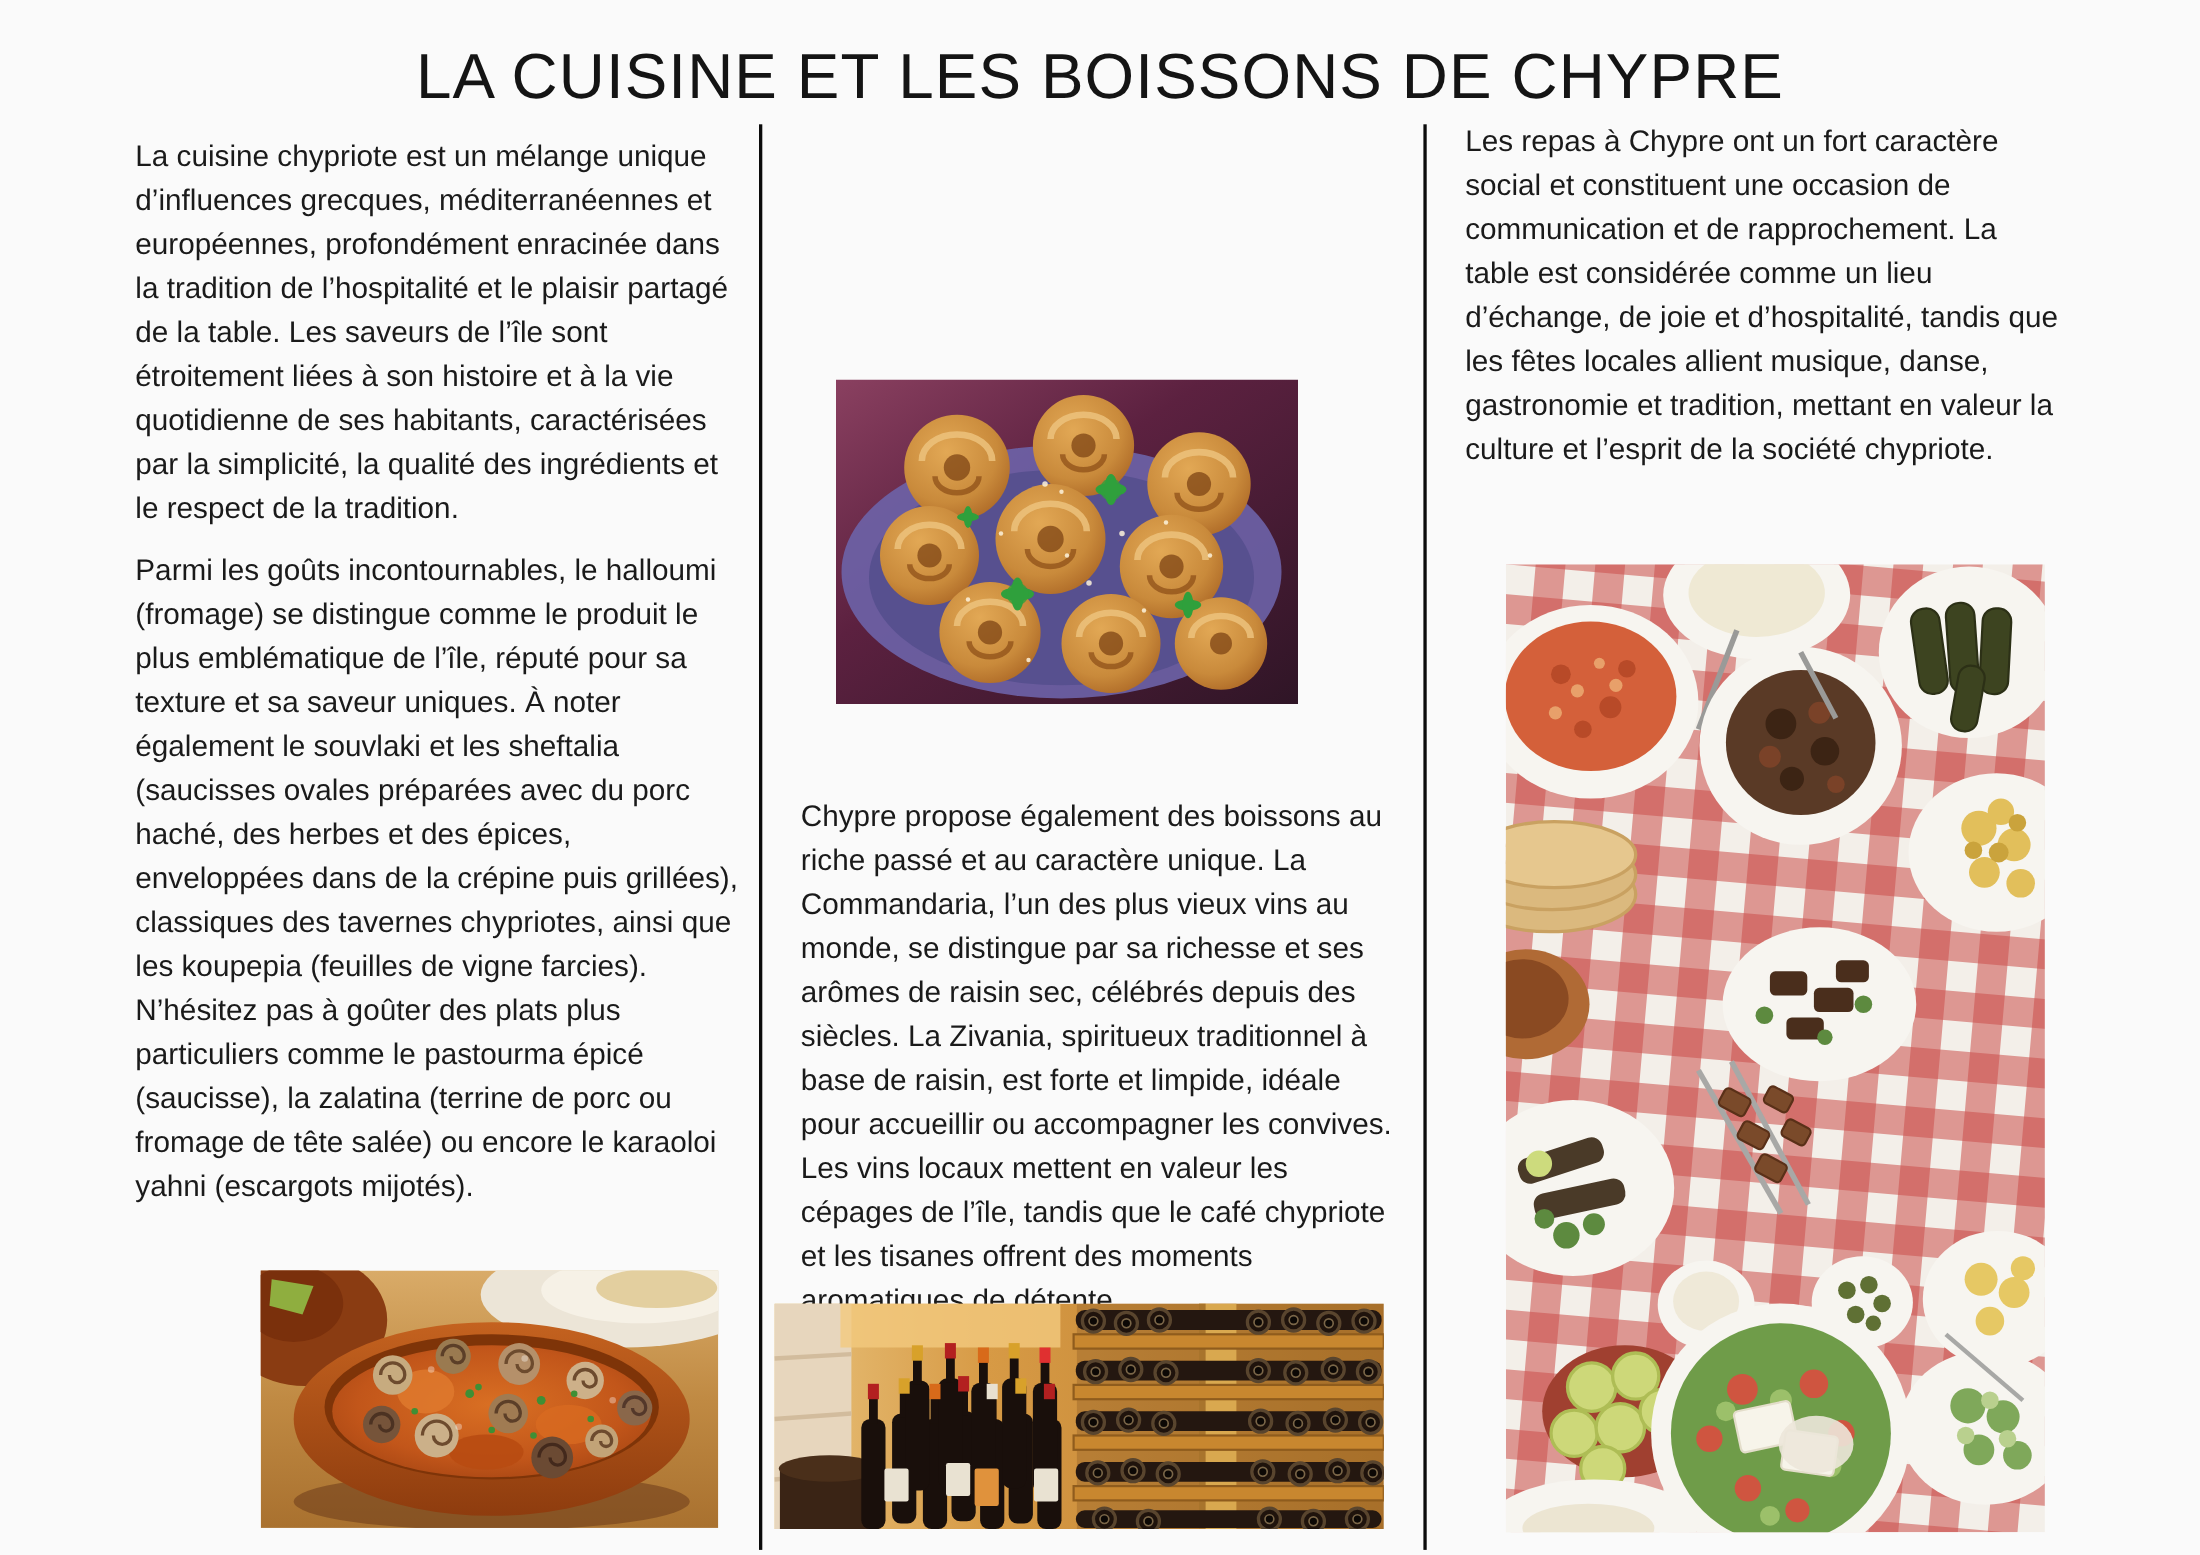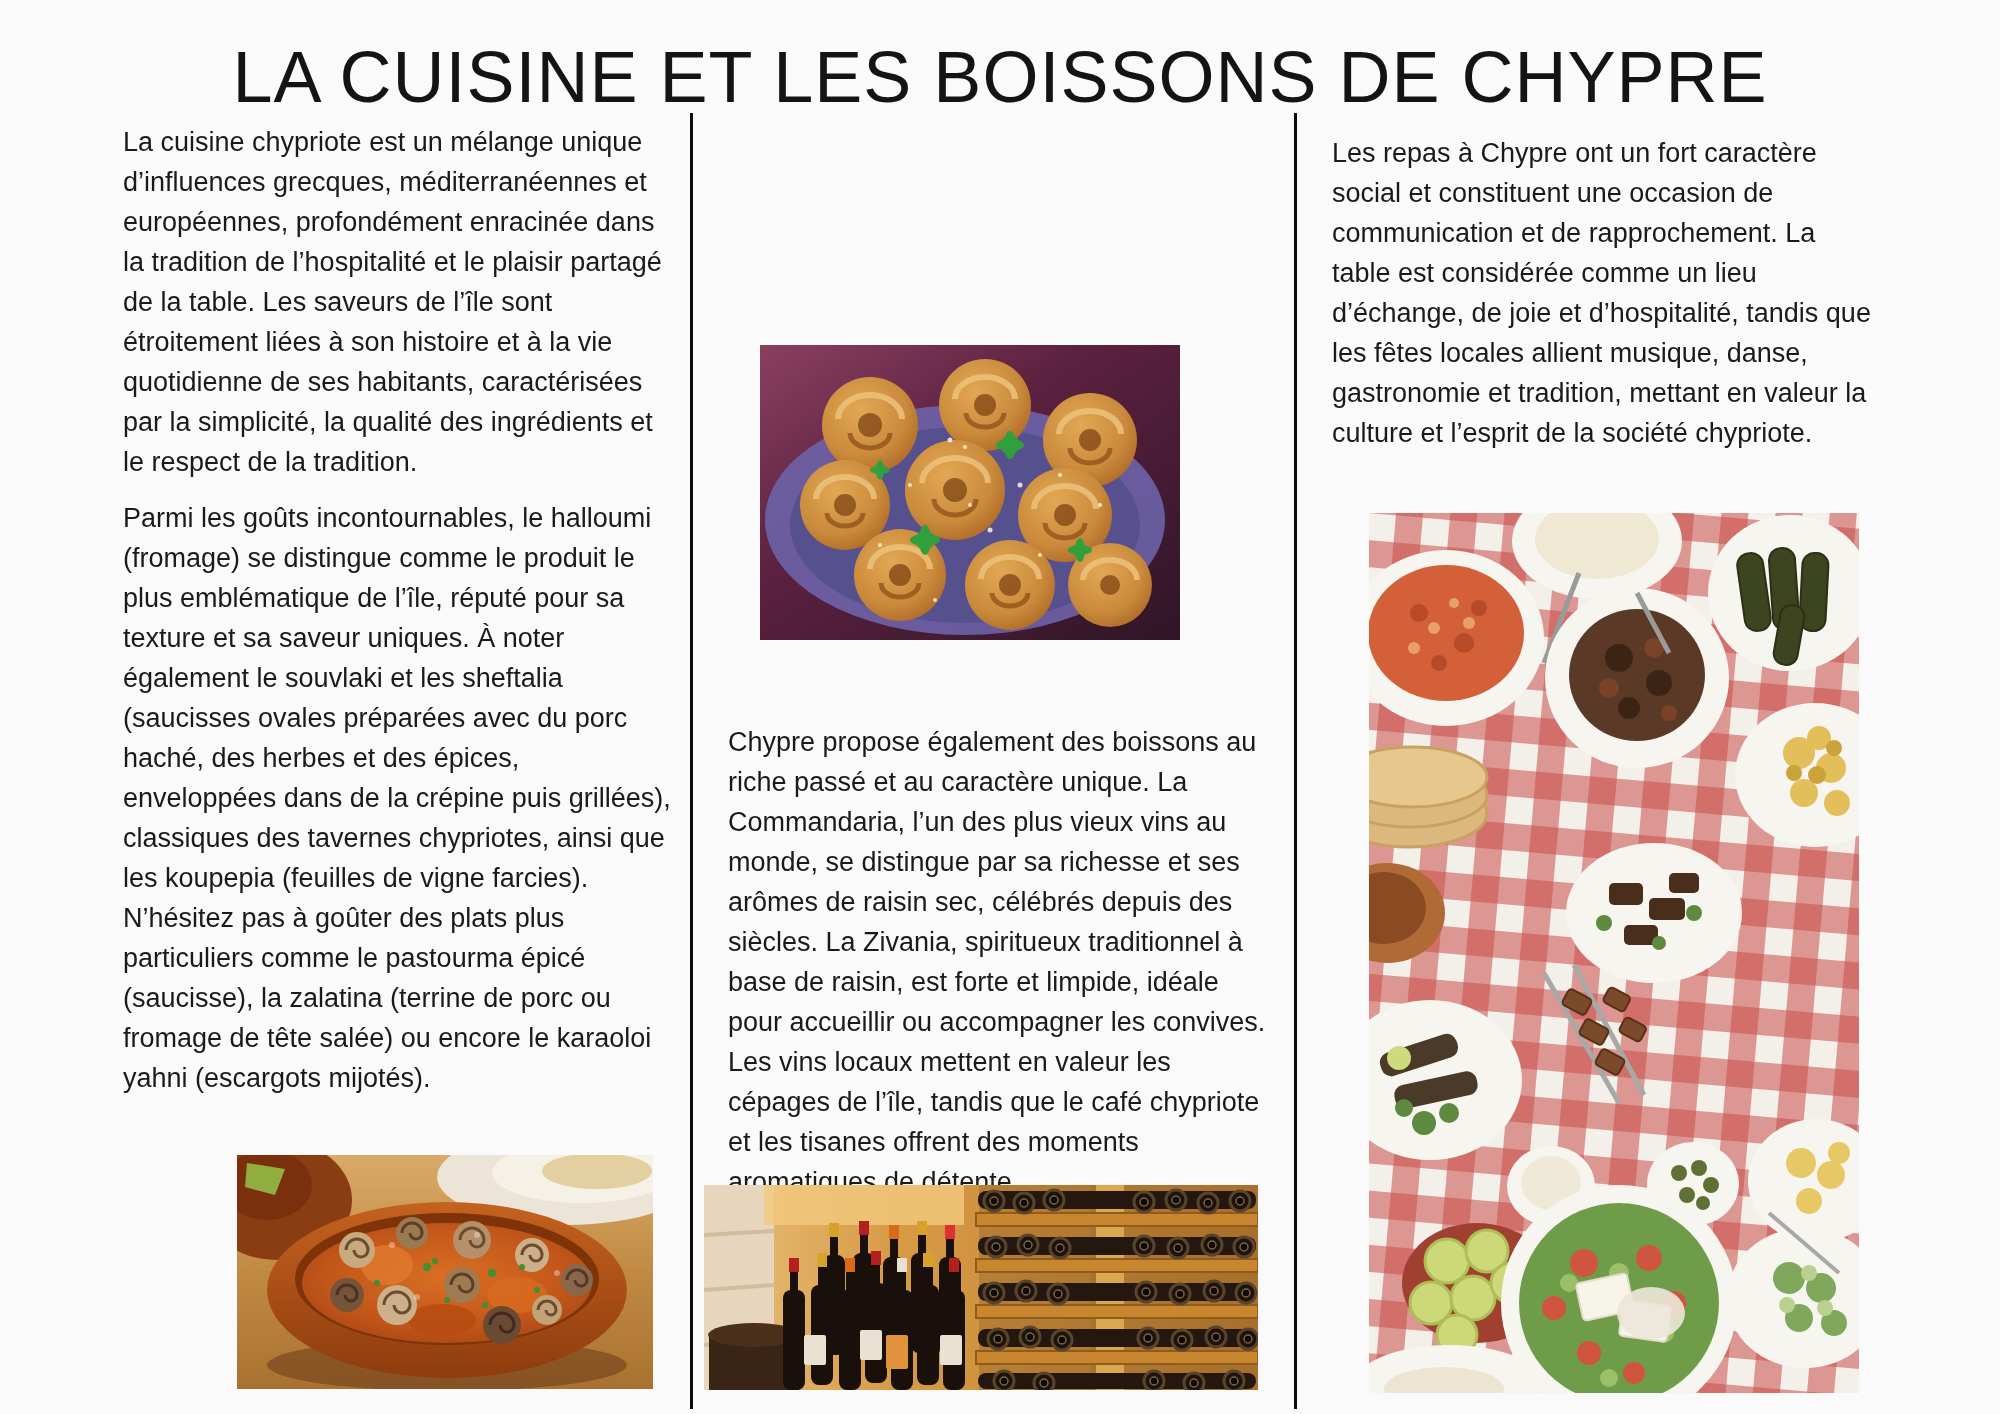--- a/index.html
+++ b/index.html
@@ -1,29 +1,29 @@
 <!DOCTYPE html>
 <html><head>
 <meta charset="utf-8">
 <style>
   html,body{margin:0;padding:0;}
   body{background:#e9e9e9;font-family:"Liberation Sans","DejaVu Sans",sans-serif;}
   .page{position:relative;width:2000px;height:1414px;background:#fafafa;overflow:hidden;color:#191919;}
   .title{position:absolute;left:0;right:0;top:36px;margin:0;text-align:center;
-         font-size:72px;font-weight:400;letter-spacing:1px;color:#141414;
+         font-size:58px;font-weight:400;letter-spacing:1px;color:#141414;
          font-family:"Liberation Sans","DejaVu Sans",sans-serif;}
   .textblock{position:absolute;font-size:27px;line-height:40px;color:#1a1a1a;}
   .textblock p{margin:16px;}
   .divider{position:absolute;width:3px;background:#0b0b0b;}
   .d1{left:690px;top:113px;height:1296px;}
   .d2{left:1294px;top:113px;height:1296px;}
   .col1-text{left:107px;top:106px;width:585px;}
   .col2-text1{left:712px;top:106px;width:578px;}
   .col2-text2{left:712px;top:706px;width:578px;}
-  .col3-text{left:1316px;top:117px;width:577px;}
+  .col3-text{left:1316px;top:92px;width:577px;}
   figure.photo{position:absolute;margin:0;padding:0;}
   figure.photo svg{display:block;}
   .ph-escargots{left:237px;top:1155px;width:416px;height:234px;}
   .ph-pastry{left:760px;top:345px;width:420px;height:295px;}
   .ph-wine{left:704px;top:1185px;width:554px;height:205px;}
   .ph-table{left:1369px;top:513px;width:490px;height:880px;}
 </style>
 </head>
 <body>
 

